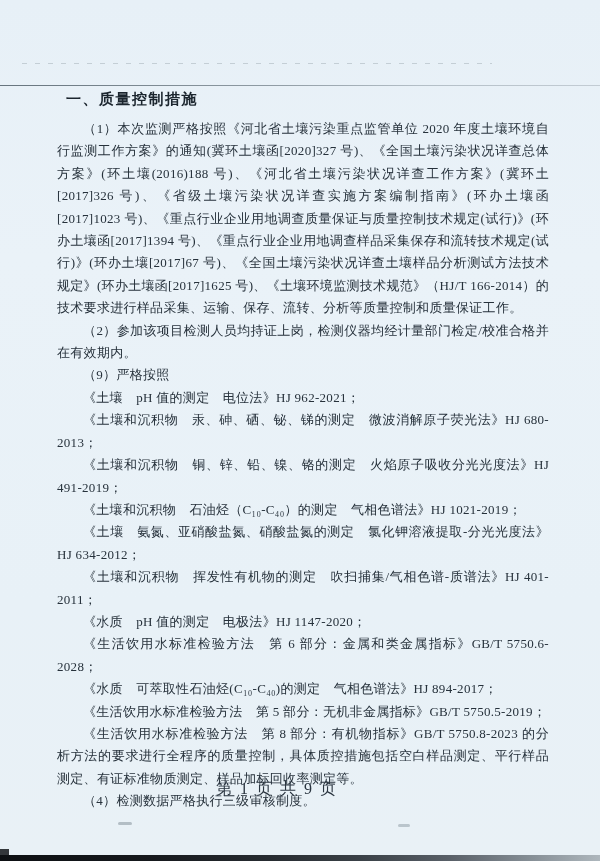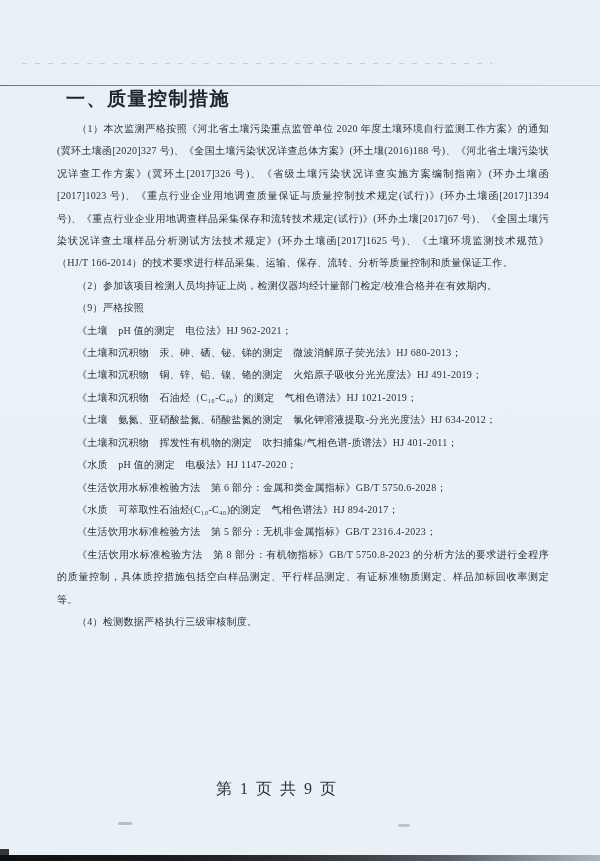--- a/index.html
+++ b/index.html
@@ -28,27 +28,27 @@
   .bottom-bar {
     position:absolute; left:0; bottom:0; width:600px; height:6px;
     background:linear-gradient(90deg,#0d1013 0%,#16191d 25%,#272c31 45%,#3a4147 60%,#596068 75%,#848d94 88%,#aeb7bd 100%);
   }
   .corner-blot { position:absolute; left:0; bottom:4px; width:9px; height:8px; background:rgba(20,24,27,.85); }
 
   
   .doc { position:absolute; left:57px; top:86px; width:492px; }
   .heading {
     font-family:Liberation Serif, serif;
-    font-weight:bold; font-size:19px; line-height:26px;
+    font-weight:bold; font-size:15px; line-height:26px;
     letter-spacing:1.5px; color:#1b252e;
     padding-left:9px; margin:0 0 6px 0;
   }
   .para {
     margin:0;
-    font-size:10px; line-height:22.4px;
+    font-size:13px; line-height:22.4px;
     letter-spacing:.3px;
     text-align:justify; text-indent:2em;
     color:#26313b;
   }
   .footer {
     position:absolute; top:779px; left:0; width:554px;
     text-align:center; font-size:16px; letter-spacing:2px;
     color:#2a3540;
   }
 </style>
@@ -68,21 +68,21 @@
     <p class="para">（9）严格按照</p>
     <p class="para">《土壤　pH 值的测定　电位法》HJ 962-2021；</p>
     <p class="para">《土壤和沉积物　汞、砷、硒、铋、锑的测定　微波消解原子荧光法》HJ 680-2013；</p>
     <p class="para">《土壤和沉积物　铜、锌、铅、镍、铬的测定　火焰原子吸收分光光度法》HJ 491-2019；</p>
     <p class="para">《土壤和沉积物　石油烃（C₁₀-C₄₀）的测定　气相色谱法》HJ 1021-2019；</p>
     <p class="para">《土壤　氨氮、亚硝酸盐氮、硝酸盐氮的测定　氯化钾溶液提取-分光光度法》HJ 634-2012；</p>
     <p class="para">《土壤和沉积物　挥发性有机物的测定　吹扫捕集/气相色谱-质谱法》HJ 401-2011；</p>
     <p class="para">《水质　pH 值的测定　电极法》HJ 1147-2020；</p>
     <p class="para">《生活饮用水标准检验方法　第 6 部分：金属和类金属指标》GB/T 5750.6-2028；</p>
     <p class="para">《水质　可萃取性石油烃(C₁₀-C₄₀)的测定　气相色谱法》HJ 894-2017；</p>
-    <p class="para">《生活饮用水标准检验方法　第 5 部分：无机非金属指标》GB/T 2316.4-2023；</p>
+    <p class="para">《生活饮用水标准检验方法　第 5 部分：无机非金属指标》GB/T 5750.5-2019；</p>
     <p class="para">《生活饮用水标准检验方法　第 8 部分：有机物指标》GB/T 5750.8-2023 的分析方法的要求进行全程序的质量控制，具体质控措施包括空白样品测定、平行样品测定、有证标准物质测定、样品加标回收率测定等。</p>
     <p class="para">（4）检测数据严格执行三级审核制度。</p>
   </div>
 
   <div class="footer">第 1 页 共 9 页</div>
 
   <div class="smudge-a"></div>
   <div class="smudge-b"></div>
   <div class="corner-blot"></div>
   <div class="bottom-bar"></div>

